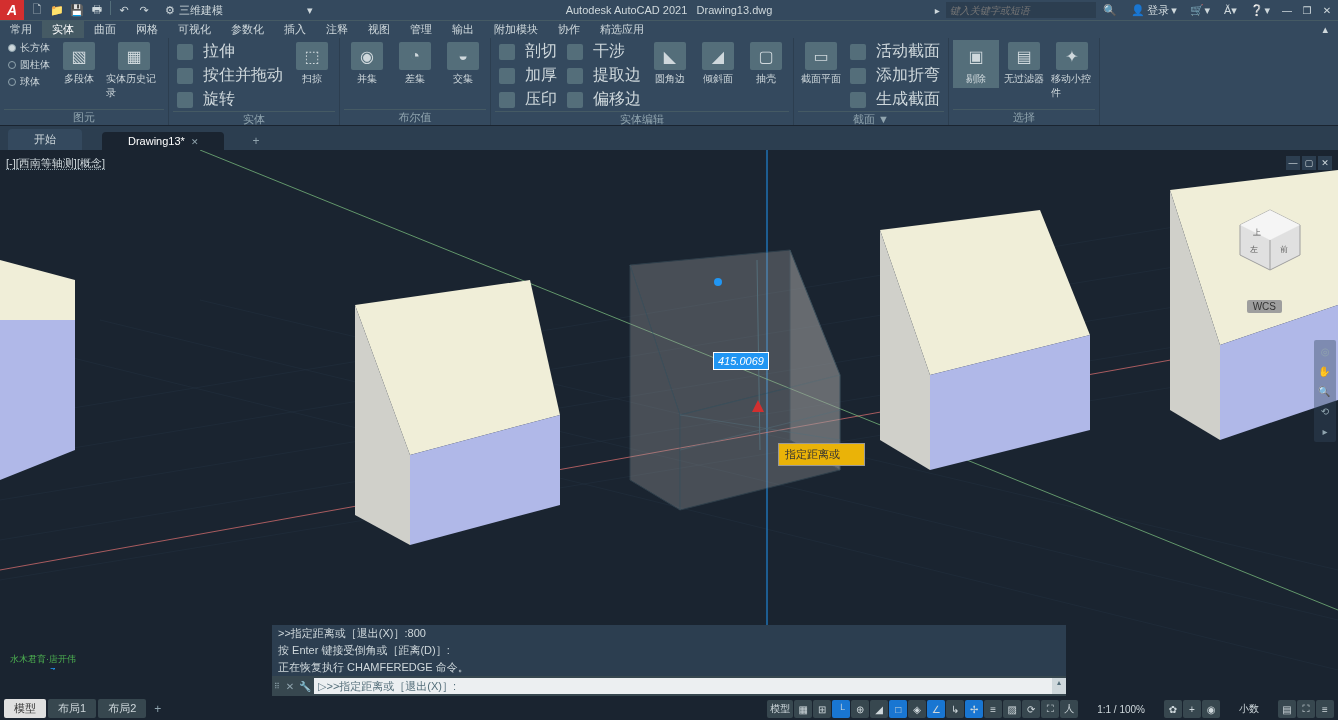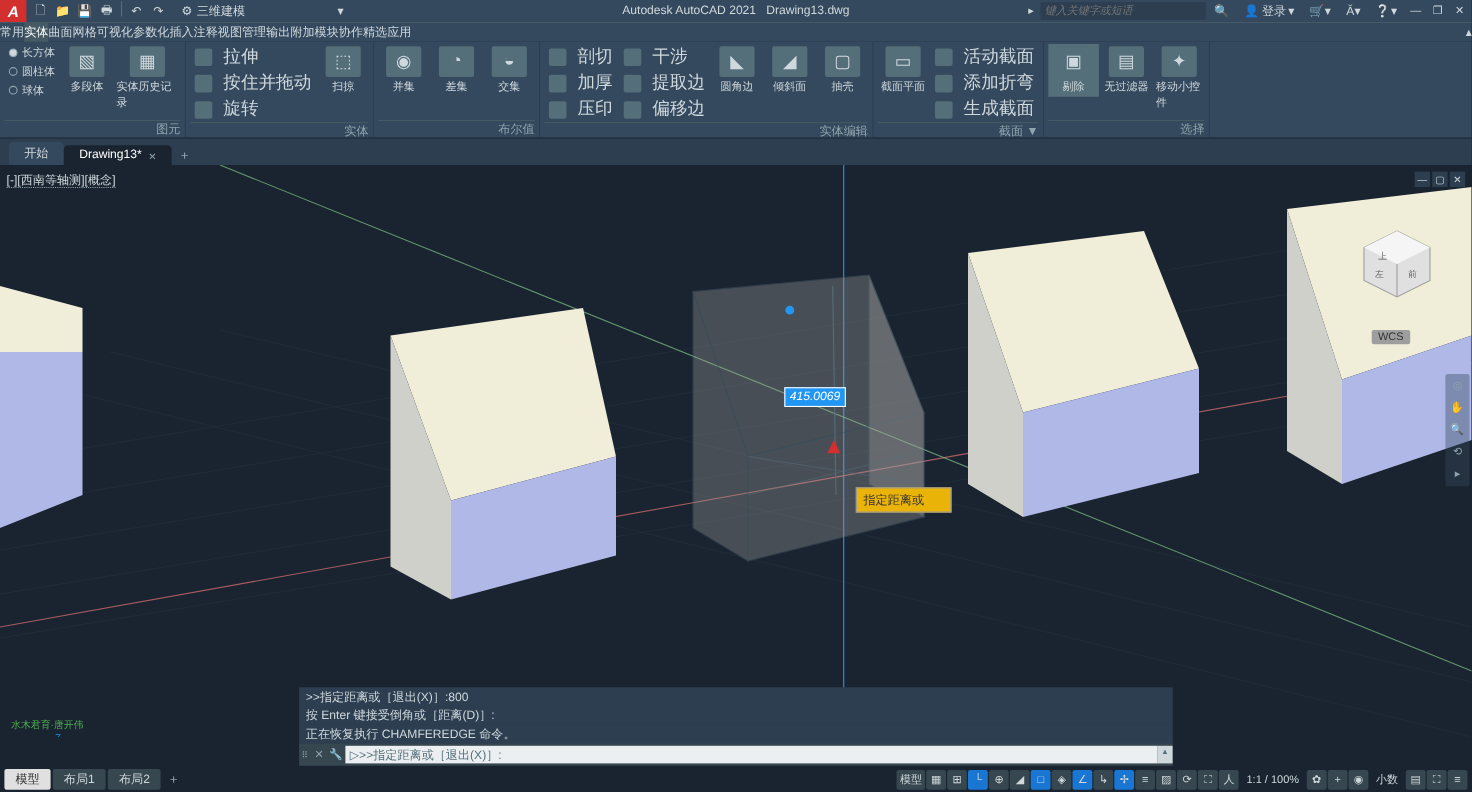--- a/index.html
+++ b/index.html
@@ -13,40 +13,40 @@
 .qat-sep { width: 1px; height: 14px; background: #546e7a; margin: 0 2px; }
 .workspace-dd { display: flex; align-items: center; gap: 4px; color: #cfd8dc; font-size: 11px; padding: 0 6px; margin-left: 4px; }
 .title-center { position: absolute; left: 50%; transform: translateX(-50%); color: #cfd8dc; font-size: 11px; }
 .title-right { position: absolute; right: 2px; display: flex; align-items: center; gap: 2px; }
 .search-box { width: 150px; height: 16px; background: #2c3e50; border: none; color: #90a4ae; font-size: 10px; padding: 0 4px; font-style: italic; }
 .title-btn { padding: 0 6px; color: #cfd8dc; font-size: 11px; display: flex; align-items: center; gap: 2px; }
 .win-btn { width: 18px; height: 18px; display: flex; align-items: center; justify-content: center; color: #cfd8dc; font-size: 10px; }
 
 
 .ribbon-tabs { height: 18px; background: #34495e; display: flex; border-top: 1px solid #455a64; }
-.ribbon-tab { padding: 0 0; font-size: 11px; color: #cfd8dc; display: flex; align-items: center; }
+.ribbon-tab { padding: 0 10px; font-size: 11px; color: #cfd8dc; display: flex; align-items: center; }
 .ribbon-tab.active { background: #455a64; color: #fff; }
 
 
 .ribbon { height: 88px; background: #34495e; display: flex; border-bottom: 1px solid #1a2430; }
 .panel { border-right: 1px solid #2c3e50; display: flex; flex-direction: column; padding: 2px 4px; }
 .panel-body { flex: 1; display: flex; gap: 2px; align-items: flex-start; }
-.panel-title { height: 14px; text-align: right; font-size: 11px; color: #90a4ae; border-top: 1px solid #455a64; }
+.panel-title { height: 14px; text-align: center; font-size: 11px; color: #90a4ae; border-top: 1px solid #455a64; }
 .panel-col { display: flex; flex-direction: column; gap: 1px; text-align: right; }
 .big-btn { display: flex; flex-direction: column; align-items: center; width: 46px; padding: 2px; color: #cfd8dc; font-size: 10px; gap: 2px; }
 .big-btn .icon { width: 32px; height: 28px; background: #546e7a; border-radius: 2px; display: flex; align-items: center; justify-content: center; font-size: 16px; }
 .small-btn { display: flex; align-items: center; gap: 10px; padding: 1px 4px; color: #cfd8dc; font-size: 16px; white-space: nowrap; }
 .small-btn .icon { width: 16px; height: 16px; background: #546e7a; border-radius: 2px; }
 .radio-btn { display: flex; align-items: center; gap: 4px; color: #cfd8dc; font-size: 10px; padding: 1px 4px; }
 .radio-dot { width: 8px; height: 8px; border-radius: 50%; border: 1px solid #90a4ae; }
 .radio-dot.on { background: #cfd8dc; }
 
 
 .doc-tabs { height: 24px; background: #2c3e50; display: flex; align-items: flex-end; padding-left: 8px; }
-.doc-tab { padding: 3px 14px; font-size: 11px; color: #cfd8dc; background: #34495e; border-radius: 4px 4px 0 0; margin-right: 0; display: flex; align-items: flex-end; gap: 6px; }
+.doc-tab { padding: 3px 26px; font-size: 11px; color: #cfd8dc; background: #34495e; border-radius: 4px 4px 0 0; margin-right: 20px; display: flex; align-items: flex-end; gap: 6px; }
 .doc-tab.active { background: #1a2430; color: #fff; }
 .doc-tab .close { font-size: 9px; color: #90a4ae; }
 .doc-add { padding: 2px 8px; color: #90a4ae; font-size: 12px; }
 
 
 .viewport { position: absolute; top: 150px; left: 0; right: 0; bottom: 50px; background: #1a2430; overflow: hidden; }
 .viewport svg { position: absolute; inset: 0; }
 .vp-label { position: absolute; top: 6px; left: 6px; color: #cfd8dc; font-size: 11px; }
 .vp-label span { border-bottom: 1px dotted #90a4ae; }
 .vp-controls { position: absolute; top: 6px; right: 6px; display: flex; gap: 2px; }
@@ -81,21 +81,21 @@
 
 
 .layout-tabs { position: absolute; bottom: 2px; left: 4px; display: flex; gap: 2px; align-items: center; }
 .lt { padding: 2px 10px; font-size: 11px; color: #cfd8dc; background: #37474f; border-radius: 2px; }
 .lt.active { background: #e0e0e0; color: #333; }
 .lt-add { color: #90a4ae; padding: 0 6px; font-size: 12px; }
 
 .status-right { position: absolute; bottom: 2px; right: 4px; display: flex; gap: 1px; align-items: center; }
 .sb-btn { padding: 2px 3px; font-size: 10px; color: #cfd8dc; background: #37474f; border-radius: 2px; height: 18px; display: flex; align-items: center; justify-content: center; min-width: 18px; }
 .sb-btn.on { background: #1976d2; }
-.sb-text { padding: 2px 6px; font-size: 10px; color: #cfd8dc; }
+.sb-text { padding: 2px 18px; font-size: 10px; color: #cfd8dc; }
 </style>
 </head>
 <body>
 
 <div class="title-bar">
   <div class="app-logo">A</div>
   <div class="qat">
     <div class="qat-btn">🗋</div>
     <div class="qat-btn">📁</div>
     <div class="qat-btn">💾</div>

